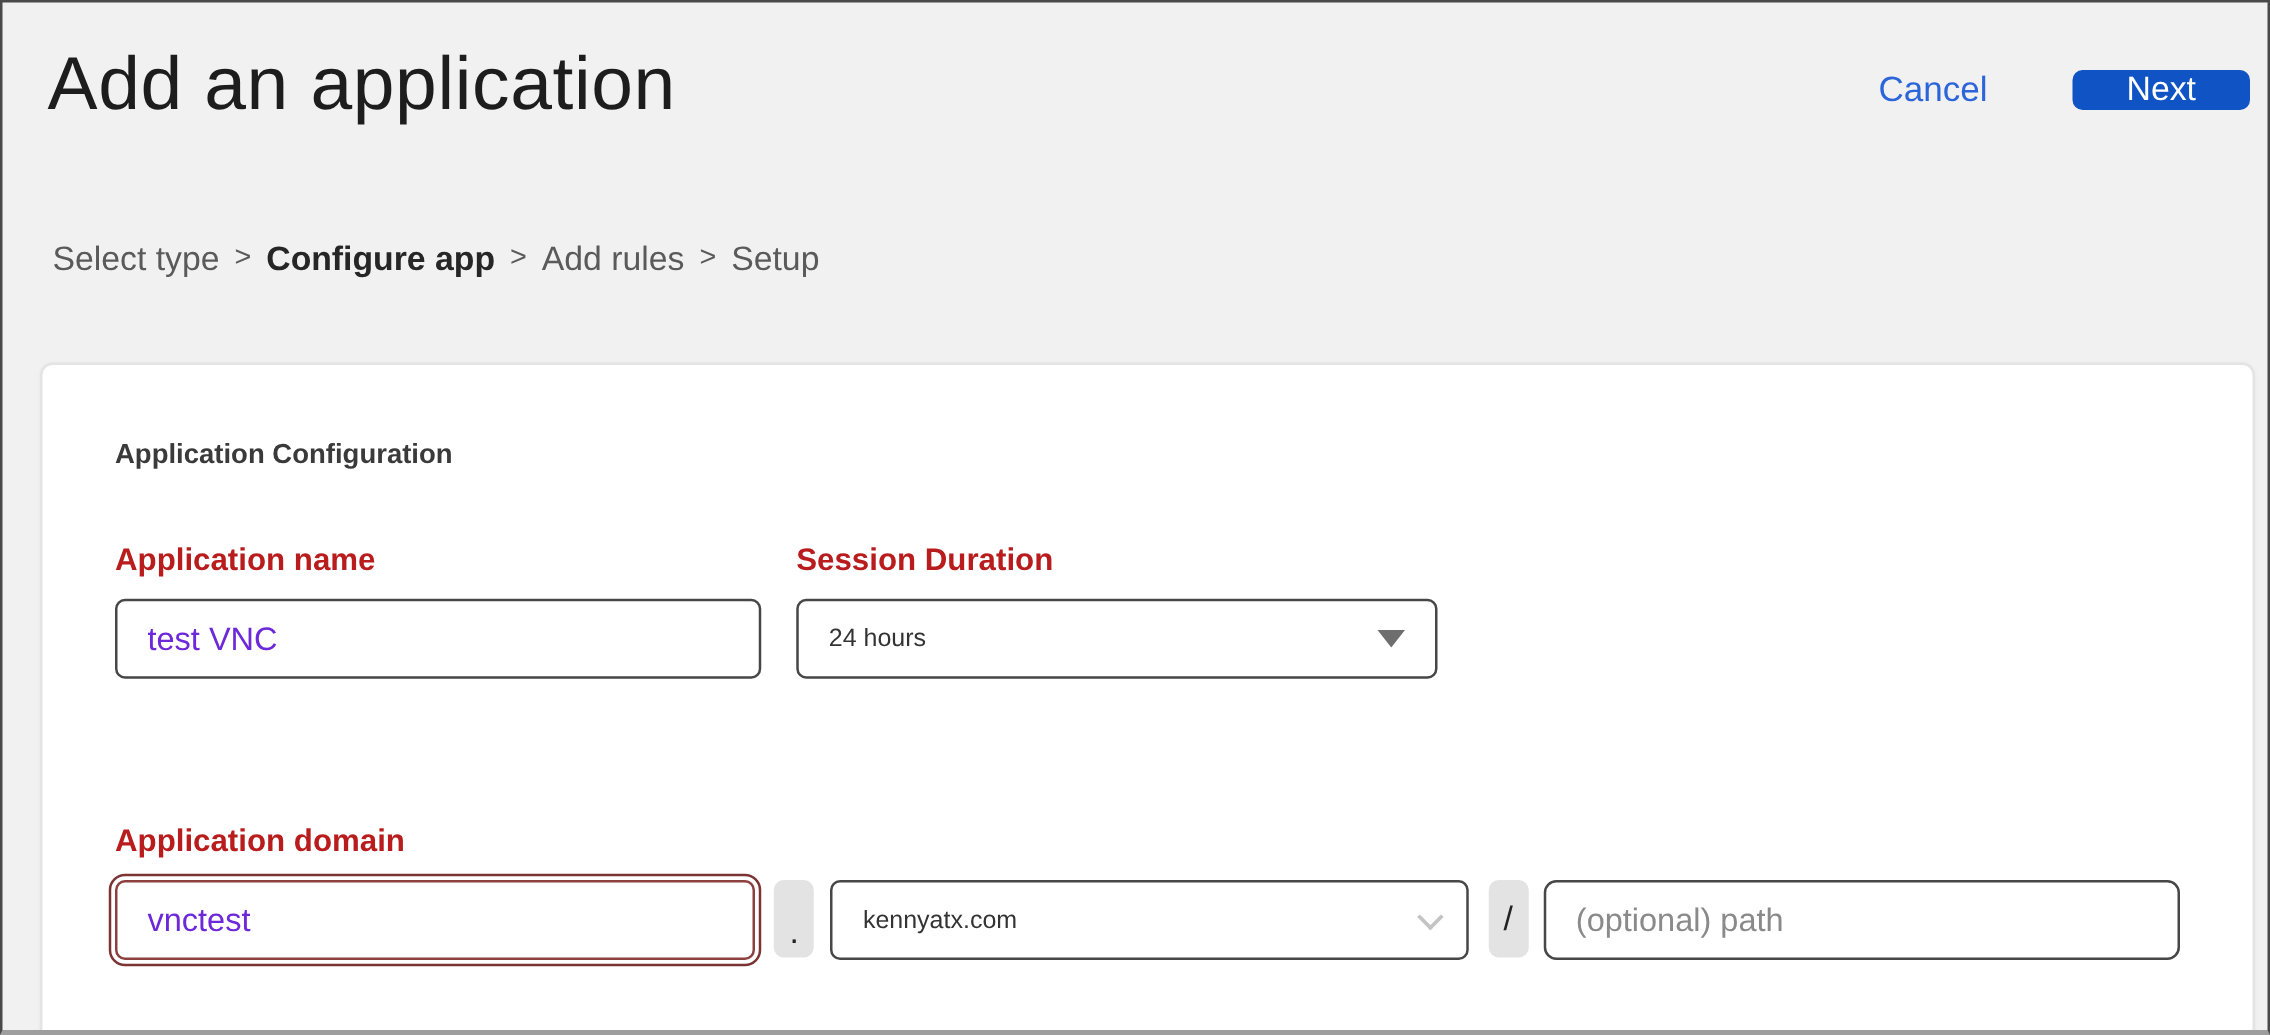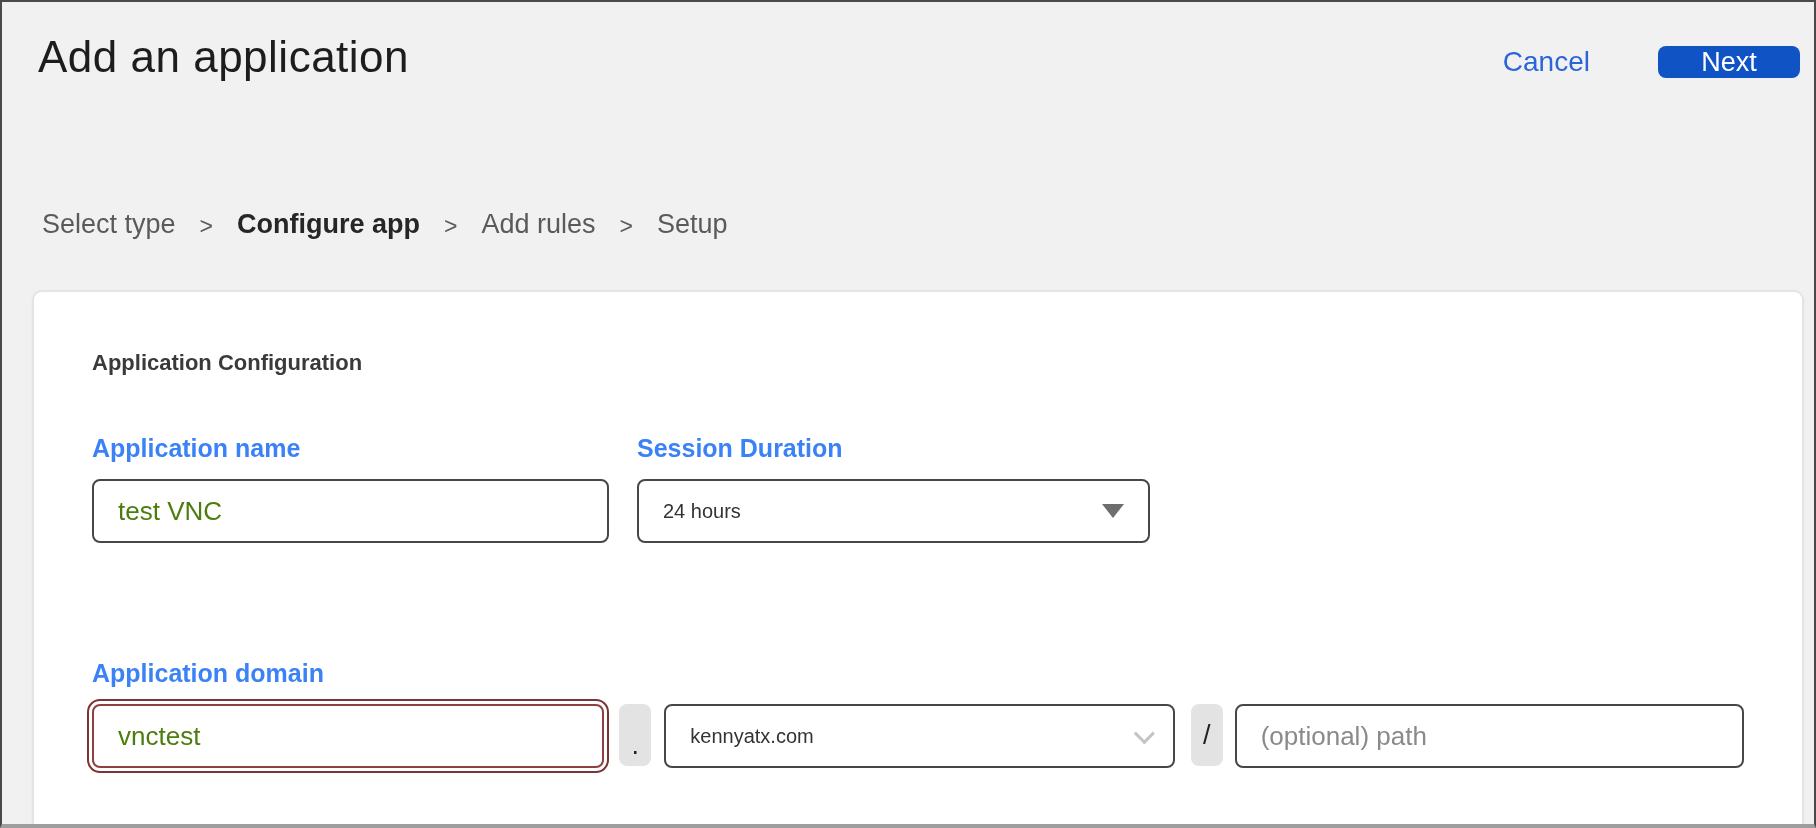--- a/index.html
+++ b/index.html
@@ -12,58 +12,58 @@
     border:2px solid #4a4a4a;
     border-bottom:4px solid #9e9e9e;
     overflow:hidden;
   }
 
   
   .header {
     position:absolute; top:30px; left:36px; right:14px;
     display:flex; justify-content:space-between; align-items:center;
   }
-  .page-title { font-size:44px; font-weight:400; color:#1d1d1d; letter-spacing:.5px; }
+  .page-title { font-size:60px; font-weight:400; color:#1d1d1d; letter-spacing:.5px; }
   .header-actions { display:flex; align-items:center; gap:68px; margin-top:10px; }
   .cancel-link { color:#2b65d9; font-size:28px; cursor:pointer; text-decoration:none; }
   .next-btn {
     background:#0f53c4; color:#ffffff; font-size:27px;
     border:none; border-radius:8px; width:142px; height:32px;
     cursor:pointer; font-family:inherit;
   }
 
   
   .breadcrumb {
-    position:absolute; top:207px; left:40px;
-    display:flex; align-items:flex-end; gap:24px;
+    position:absolute; top:190px; left:40px;
+    display:flex; align-items:flex-start; gap:12px;
     font-size:27px; color:#5a5a5a;
   }
   .crumb { cursor:pointer; }
   .crumb.active { color:#262626; font-weight:700; }
   .sep { color:#5a5a5a; font-size:23px; }
 
   
   .card {
     position:absolute; left:30px; top:288px; width:1772px; height:640px;
     background:#ffffff; border:2px solid #e4e4e4; border-radius:10px;
     box-shadow:0 1px 3px rgba(0,0,0,.05);
     padding:58px 58px 0 58px;
   }
   .section-title { font-size:22px; font-weight:700; color:#3a3a3a; margin-bottom:58px; }
 
   .row-1 { display:flex; gap:28px; margin-bottom:116px; }
 
   .field label {
-    display:block; font-size:25px; font-weight:700; color:#3b82f6;
+    display:block; font-size:25px; font-weight:700; color:#b91c1c;
     margin-bottom:16px;
   }
   .text-input {
     width:517px; height:64px;
     border:2px solid #474747; border-radius:8px;
-    font-size:26px; color:#4d7c0f; padding:0 24px;
+    font-size:26px; color:#6d28d9; padding:0 24px;
     background:#ffffff; font-family:inherit; outline:none;
   }
   .text-input::placeholder { color:#8a8a8a; }
 
   .select {
     width:513px; height:64px;
     border:2px solid #474747; border-radius:8px;
     display:flex; align-items:center; justify-content:space-between;
     padding:0 24px; font-size:20px; color:#333333;
     background:#ffffff; cursor:pointer;
@@ -88,21 +88,21 @@
   .pill {
     background:#e3e3e3; border-radius:8px;
     min-width:32px; height:62px;
     display:flex; align-items:center; justify-content:center;
     font-size:27px; color:#222222;
   }
   .pill-dot   { margin-left:15px; }
   .pill-dot span { transform:translateY(10px); }
   .pill-slash { margin-left:16px; }
   .domain-select { margin-left:13px; width:515px; }
-  .path-input { margin-left:12px; width:514px; border-color:#474747; }
+  .path-input { margin-left:12px; width:514px; border-color:#474747;border-radius:10px; }
 </style>
 </head>
 <body>
 
 <div class="frame">
 
   <div class="header">
     <h1 class="page-title">Add an application</h1>
     <div class="header-actions">
       <a class="cancel-link">Cancel</a>

